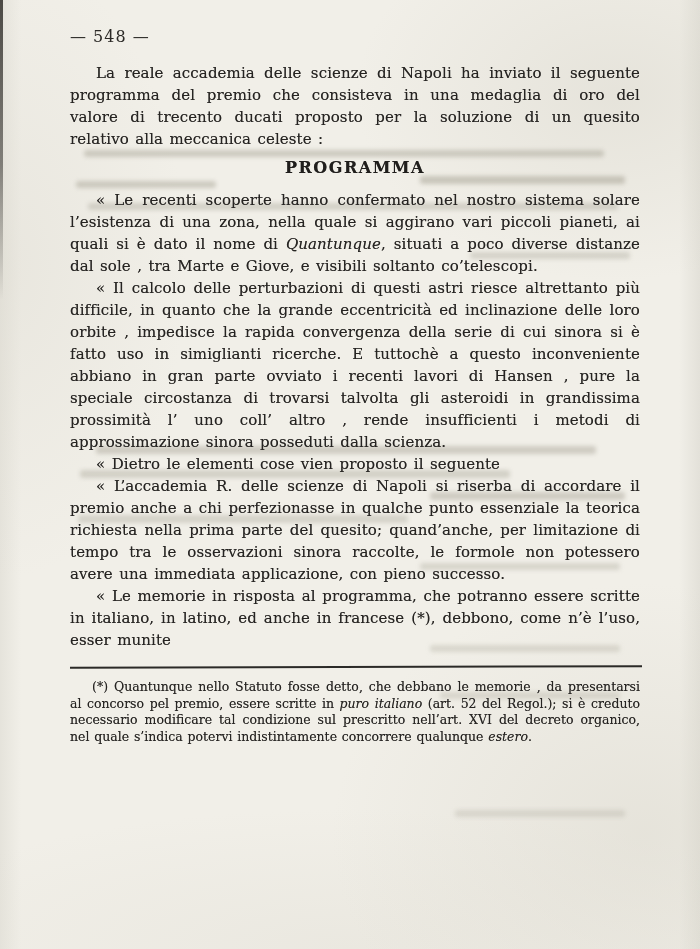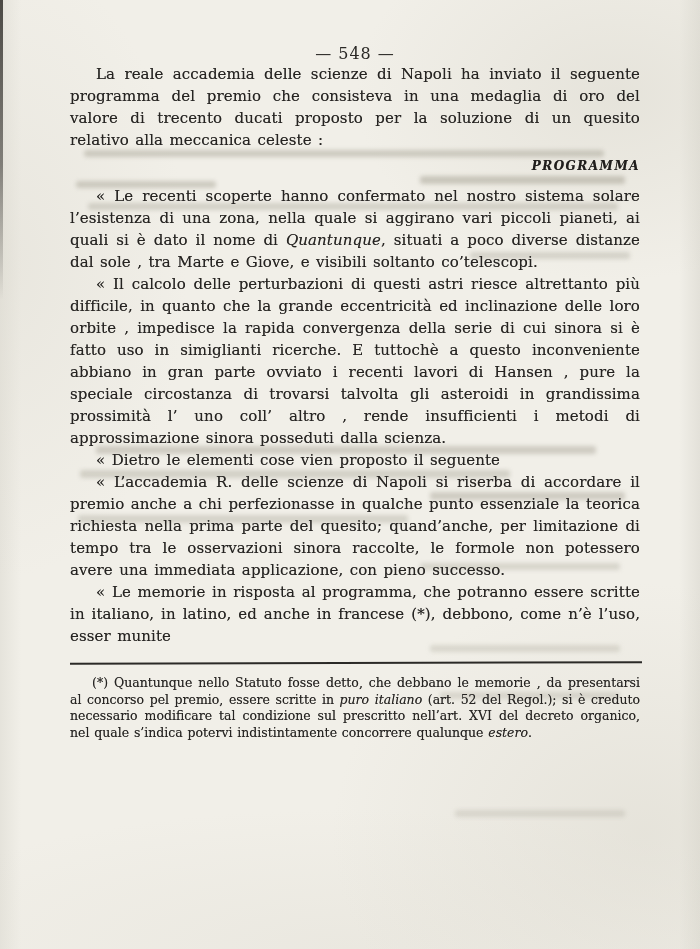--- a/index.html
+++ b/index.html
@@ -39,46 +39,45 @@
     filter: blur(2px);
     border-radius: 3px;
     z-index: 0;
   }
   .content {
     position: relative;
     z-index: 1;
     margin: 0 60px 0 70px;  
   }
   .page-number {
-    padding-top: 44px;
-    text-align: center;
+    padding-top: 27px;
+    text-align: left;
     font-size: 16px;
     letter-spacing: 1px;
     color: #2b2926;
   }
   .par {
     margin: 0;
     font-size: 15px;
     line-height: 22px;
     text-align: justify;
     text-indent: 26px;
     word-spacing: 1.5px;
     letter-spacing: 0.1px;
     text-shadow: 0 0 0.4px rgba(38,36,34,0.55);
   }
-  .intro { }
+  .intro { margin-top: 16px; }
   .section-heading {
     margin: 8px 0 12px 0;
-    text-align: right;
-    font-size: 12px;
+    text-align: center;
+    font-size: 16px;
     font-weight: 700;
     letter-spacing: 1.5px;
     color: #201e1c;
     text-shadow: 0 0 0.5px rgba(32,30,28,0.6);
-    font-style: italic;
   }
   .section-heading.quesito { margin: 15px 0 16px 0; }
   .footnote-rule {
     margin-top: 15px;
     width: 572px;
     height: 2px;
     background: #2b2a27;
     transform: rotate(-0.15deg);
   }
   .footnote {

